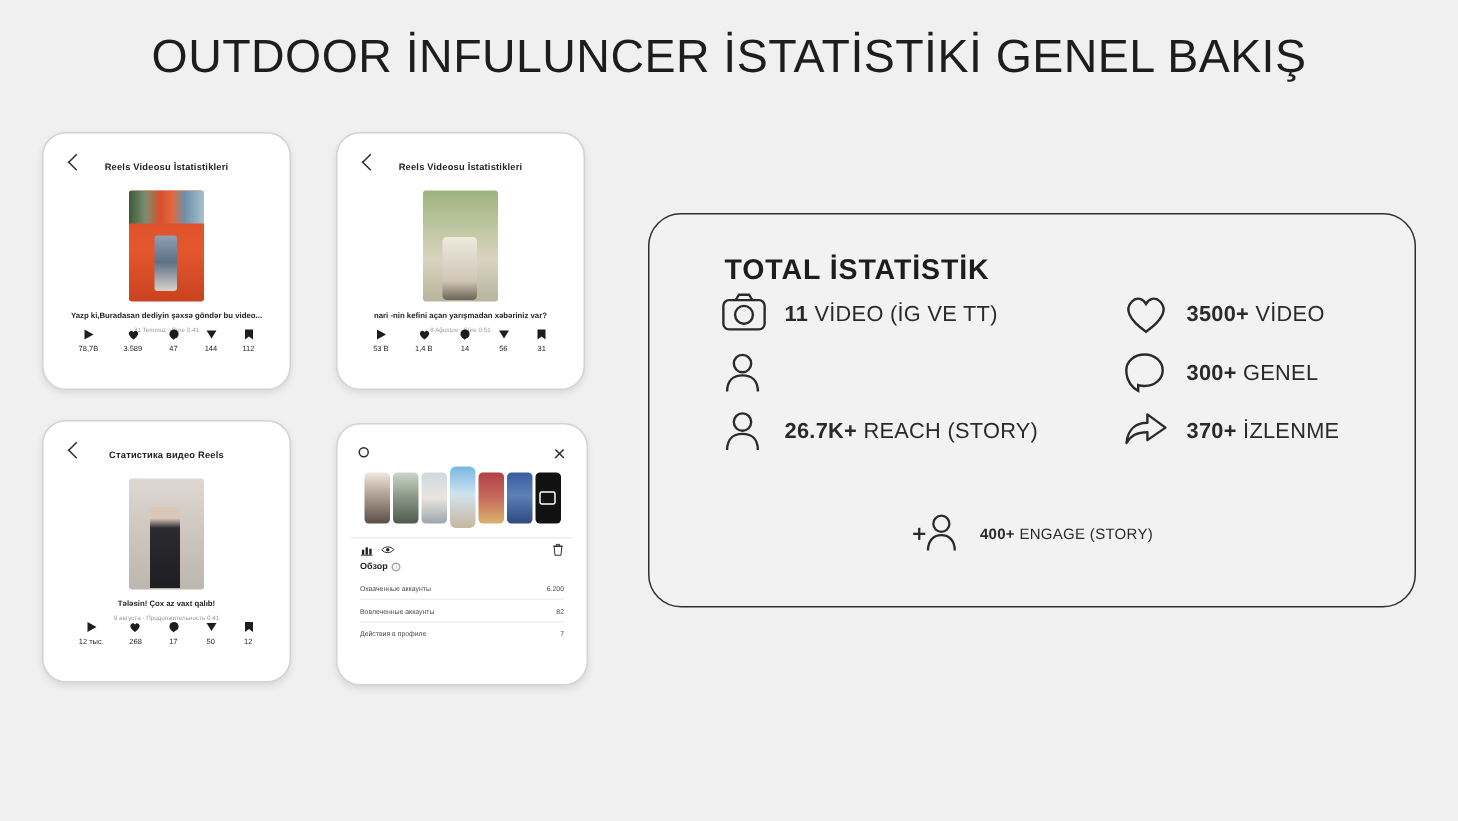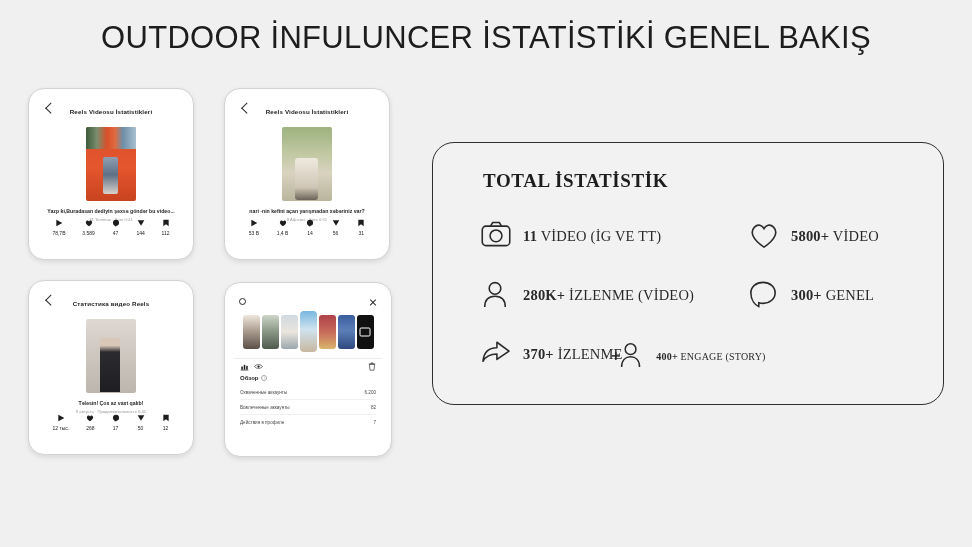--- a/index.html
+++ b/index.html
@@ -159,29 +159,28 @@
   .story-row .k { font-size: 4.6px; color: #4a4a4a; }
   .story-row .v { font-size: 4.6px; color: #4a4a4a; }
 
   
   .total-panel {
     position: absolute; left: 432px; top: 142px;
     width: 512px; height: 263px;
     background: #f2f2f2;
     border: 1.4px solid #2f2f2f;
     border-radius: 22px;
-    font-family: Liberation Serif, serif;
   }
   .total-title {
     position: absolute; left: 50px; top: 27px;
     font-size: 19px; font-weight: 700; color: #1d1d1d; letter-spacing: 0.6px;
   }
   .total-grid {
-    position: absolute; left: 48px; top: 78px; right: 22px;
-    display: grid; grid-template-columns: 268px 1fr; row-gap: 29px;
+    position: absolute; left: 48px; top: 52px; right: 22px;
+    display: grid; grid-template-columns: 268px 1fr; row-gap: 9px;
   }
   .stat-item { display: flex; align-items: center; gap: 12px; }
   .stat-item .s-ico { width: 30px; height: 30px; flex: 0 0 30px; }
   .stat-item .s-txt { font-size: 14.5px; color: #2a2a2a; letter-spacing: 0.2px; white-space: nowrap; }
   .stat-item .s-txt b { font-weight: 700; }
   .total-bottom {
     position: absolute; left: 0; right: 0; top: 198px;
     display: flex; justify-content: center;
   }
   .total-bottom .stat-item .s-ico { width: 34px; height: 30px; flex: 0 0 34px; }
@@ -444,42 +443,50 @@
         </span>
         <span class="s-txt"><b>11</b><span> VİDEO (İG VE TT)</span></span>
       </div>
 
       <div class="stat-item">
         <span class="s-ico">
           <svg viewBox="0 0 32 30" width="30" height="28">
             <path d="M16 28 C3 19 1 11.5 5.8 6.6 C9.6 2.6 14 4.6 16 8.2 C18 4.6 22.4 2.6 26.2 6.6 C31 11.5 29 19 16 28 Z" fill="none" stroke="#2a2a2a" stroke-width="1.7"></path>
           </svg>
         </span>
-        <span class="s-txt"><b>5800+</b><span> VİDEO</span></span>
+        <span class="s-txt"><b>3500+</b><span> VİDEO</span></span>
       </div>
 
       <div class="stat-item">
         <span class="s-ico">
           <svg viewBox="0 0 30 30" width="28" height="28">
             <circle cx="15" cy="9" r="6.2" fill="none" stroke="#2a2a2a" stroke-width="1.7"></circle>
             <path d="M4 29 C4 20.5 9 17.4 15 17.4 C21 17.4 26 20.5 26 29" fill="none" stroke="#2a2a2a" stroke-width="1.7"></path>
           </svg>
         </span>
-        <span class="s-txt"><b>280K+</b><span> İZLENME (VİDEO)</span></span>
       </div>
 
       <div class="stat-item">
         <span class="s-ico">
           <svg viewBox="0 0 30 30" width="28" height="28">
             <path d="M15 2.5 C22.5 2.5 28 7.6 28 13.8 C28 20 22.5 25 15 25 C13.4 25 11.9 24.8 10.5 24.4 L10.5 28.5 C7 26.8 2 22 2 13.8 C2 7.6 7.5 2.5 15 2.5 Z" fill="none" stroke="#2a2a2a" stroke-width="1.7"></path>
           </svg>
         </span>
         <span class="s-txt"><b>300+</b><span> GENEL</span></span>
       </div>
 
+      <div class="stat-item">
+        <span class="s-ico">
+          <svg viewBox="0 0 30 30" width="28" height="28">
+            <circle cx="15" cy="9" r="6.2" fill="none" stroke="#2a2a2a" stroke-width="1.7"></circle>
+            <path d="M4 29 C4 20.5 9 17.4 15 17.4 C21 17.4 26 20.5 26 29" fill="none" stroke="#2a2a2a" stroke-width="1.7"></path>
+          </svg>
+        </span>
+        <span class="s-txt"><b>26.7K+</b><span> REACH (STORY)</span></span>
+      </div>
 
       <div class="stat-item">
         <span class="s-ico">
           <svg viewBox="0 0 32 28" width="30" height="26">
             <path d="M2 24 C3 13 10 9.5 17 9.5 L17 3.5 L30 13 L17 22 L17 16.2 C10.5 16.2 5 18.5 2 24 Z" fill="none" stroke="#2a2a2a" stroke-width="1.7" stroke-linejoin="round"></path>
           </svg>
         </span>
         <span class="s-txt"><b>370+</b><span>  İZLENME</span></span>
       </div>
     </div>

